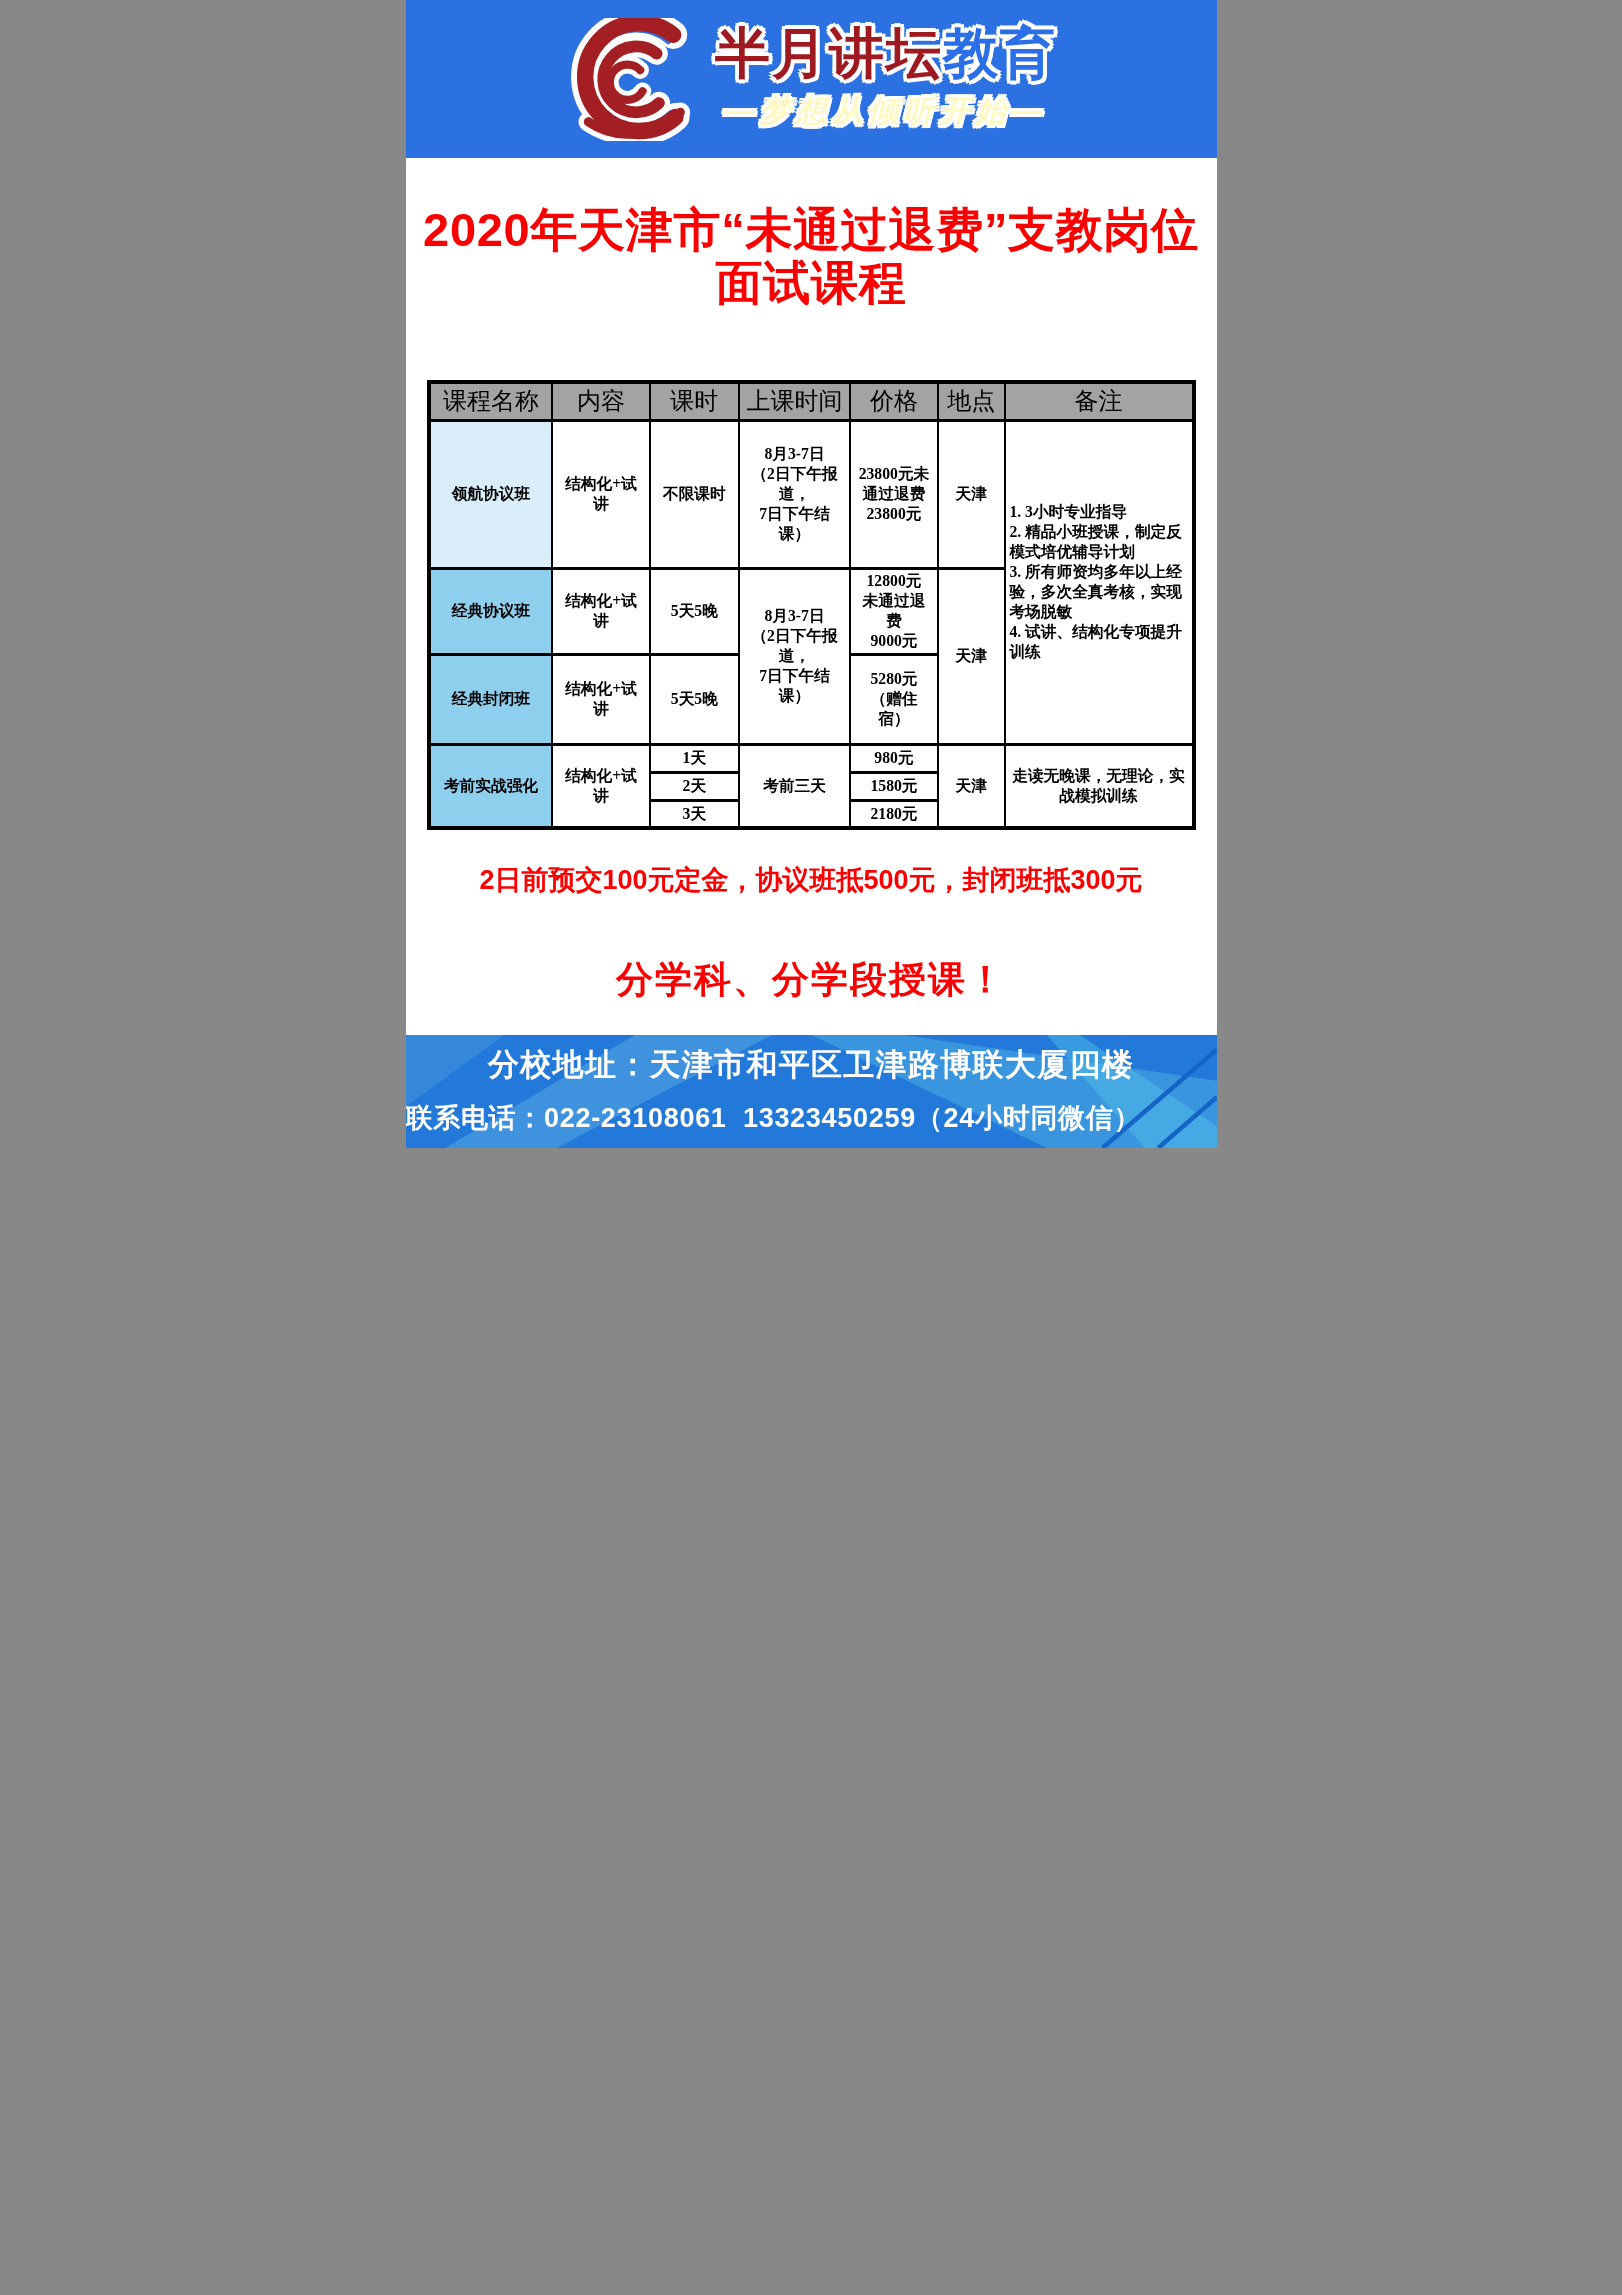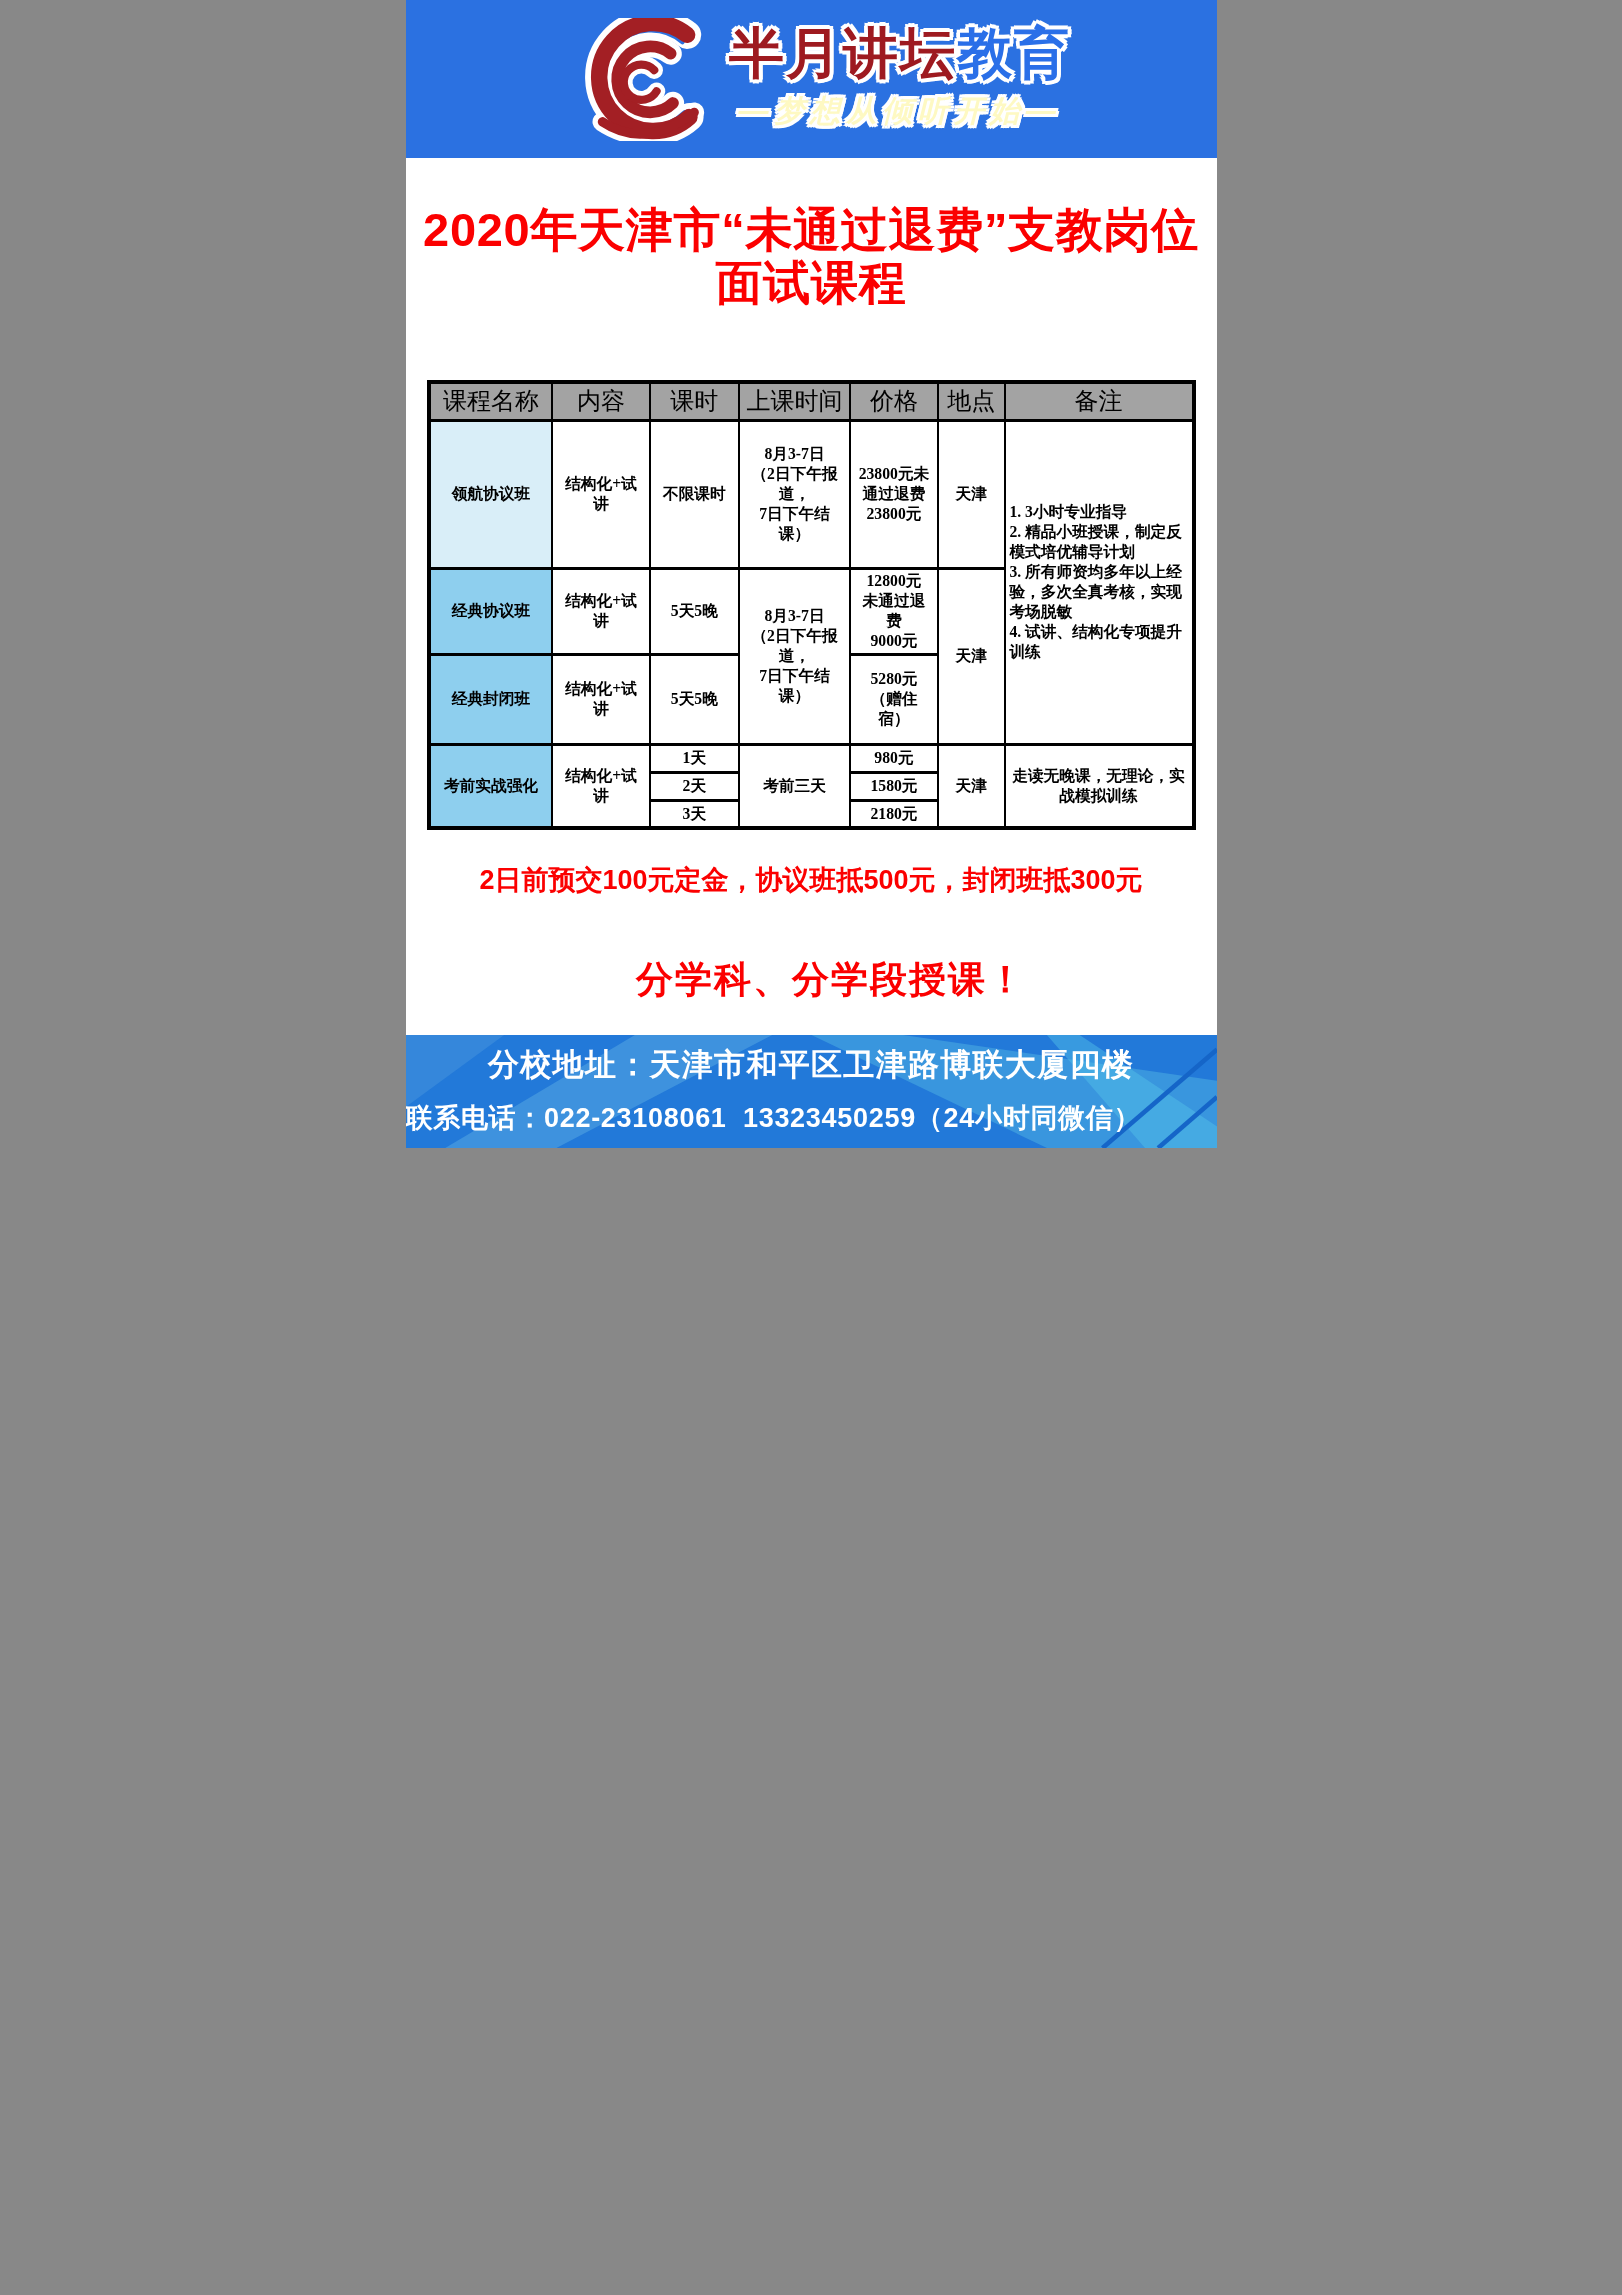--- a/index.html
+++ b/index.html
@@ -2,21 +2,21 @@
 <html style="font-size:10.5px"><head>
 <meta charset="utf-8">
 <style>
   html,body{margin:0;padding:0;background:#888;}
   .page{
     position:relative;width:811px;height:1148px;margin:0 auto;
     background:#ffffff;overflow:hidden;
     font-family:"Liberation Sans",sans-serif;
   }
   
-  .band{position:absolute;left:0;top:0;width:100%;height:158px;background:#2b71e1;padding-left:28px;}
+  .band{position:absolute;left:0;top:0;width:100%;height:158px;background:#2b71e1;}
   .brand{position:absolute;left:0;top:0;width:100%;height:100%;
     display:flex;align-items:center;justify-content:center;gap:9.2px;}
   .logo-svg{display:block;flex:0 0 auto;}
   .brand-text{display:flex;flex-direction:column;align-items:center;}
   .brand-name{font-size:55px;font-weight:900;line-height:1;letter-spacing:2px;white-space:pre;
     text-shadow:-3.3px -3.3px 0 #fff,3.3px -3.3px 0 #fff,-3.3px 3.3px 0 #fff,3.3px 3.3px 0 #fff,
                  0 -3.9px 0 #fff,0 3.9px 0 #fff,-3.9px 0 0 #fff,3.9px 0 0 #fff;}
   .brand-name .red-part{color:#9e1a20;}
   .brand-name .blue-part{color:#2a6fe8;}
   .brand-slogan{margin-top:9.2px;font-size:30px;font-weight:900;font-style:italic;
@@ -43,21 +43,21 @@
   .bg-blue{background:#8ecfee;}
   .cell-schedule{font-size:13.7px;padding:1.3px 1.3px;}
   .cell-price{font-size:15px;padding:1.3px 2px;}
   .cell-remark-main{font-size:13px;font-weight:normal;text-align:left;
     line-height:1.55;padding:3.9px 5.9px;}
   .cell-remark-sprint{font-size:13px;font-weight:normal;line-height:1.5;padding:2.6px 5.2px;}
   
   .note-deposit{position:absolute;left:0;top:862px;width:100%;text-align:center;
     color:#fb0000;font-size:27px;font-weight:900;white-space:pre;}
   .note-teaching{position:absolute;left:0;top:955px;width:100%;text-align:center;
-    color:#fb0000;font-size:37px;font-weight:900;letter-spacing:2px;white-space:pre;margin-left:20px;}
+    color:#fb0000;font-size:37px;font-weight:900;letter-spacing:2px;white-space:pre;}
   
   .footer{position:absolute;left:0;top:1035px;width:100%;height:113px;overflow:hidden;}
   .footer-bg{position:absolute;left:0;top:0;width:100%;height:100%;}
   .footer-address{position:absolute;left:0;top:9.2px;width:100%;text-align:center;
     color:#fff;font-size:31px;font-weight:900;letter-spacing:1.3px;white-space:pre;}
   .footer-phone{position:absolute;left:0;top:65px;width:100%;text-align:left;
     color:#fff;font-size:27px;font-weight:900;letter-spacing:0.7px;white-space:pre;}
 </style>
 </head>
 <body>

